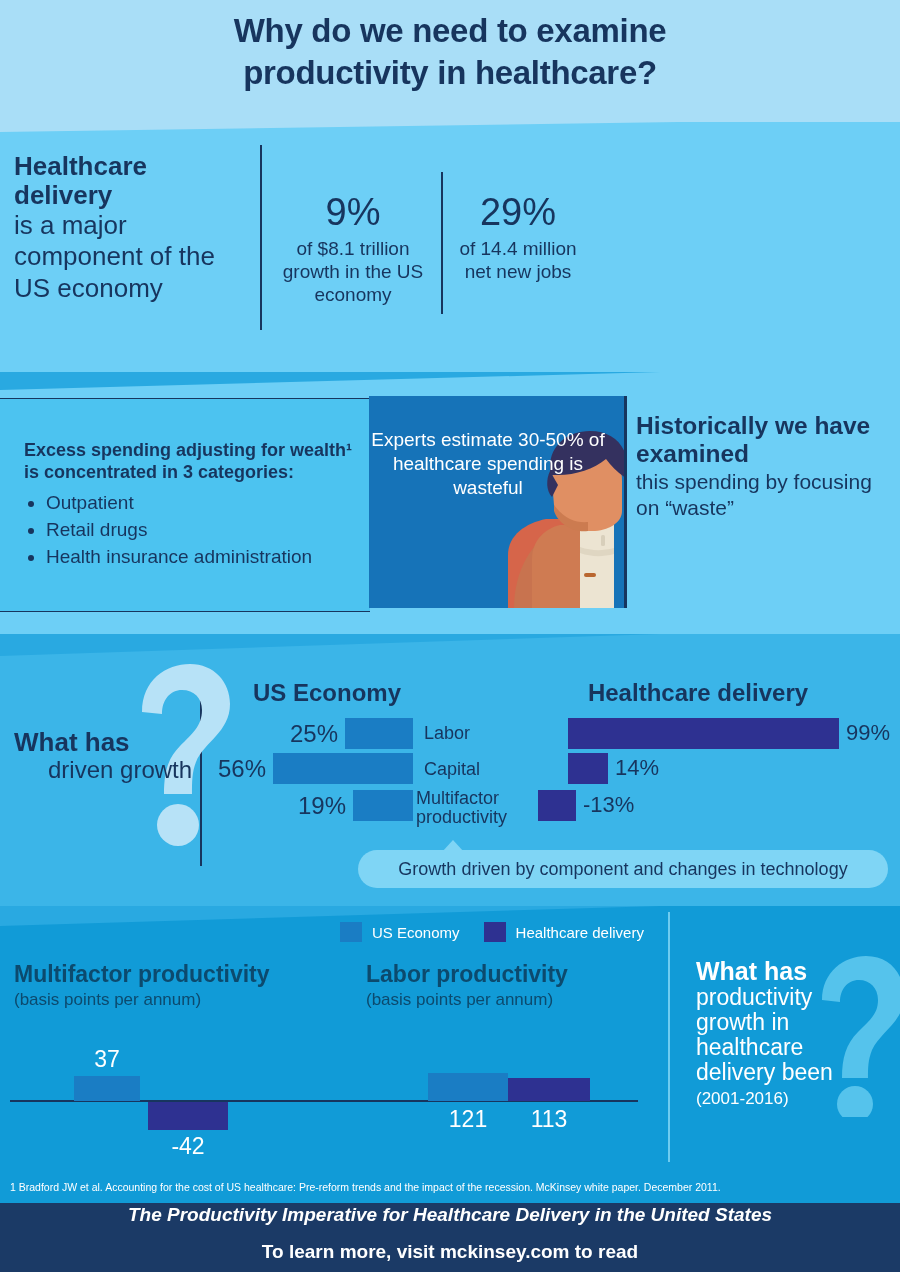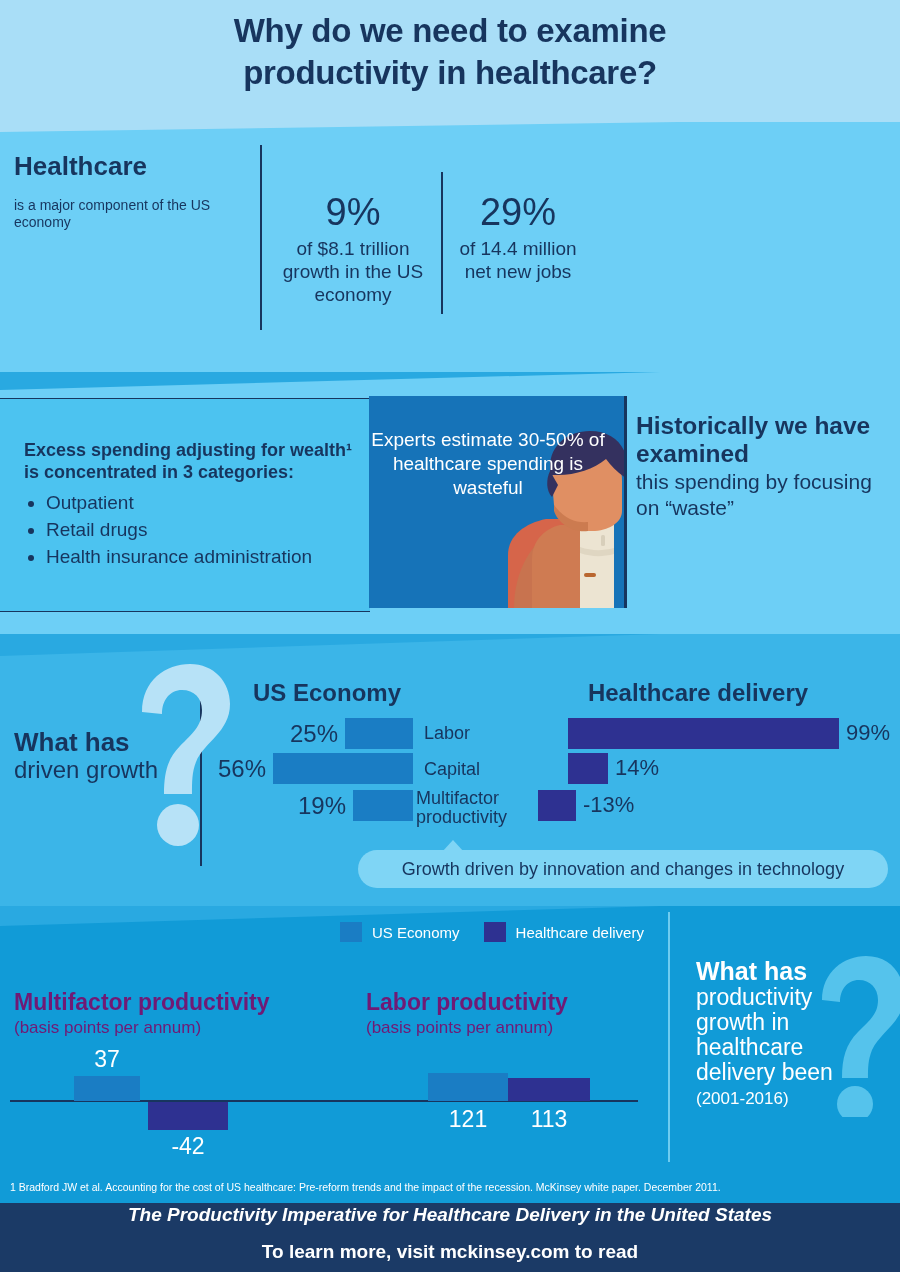--- a/index.html
+++ b/index.html
@@ -31,21 +31,21 @@
   #sec-economy{
     position:absolute;left:0;top:122px;width:900px;height:250px;
     background:#6dcff6;
     clip-path:polygon(0 10px, 678px 0, 690px 0, 900px 0, 900px 250px, 0 250px);
   }
   #econ-divider-1{position:absolute;left:260px;top:145px;width:2px;height:185px;background:#17355e;}
   #econ-divider-2{position:absolute;left:441px;top:172px;width:2px;height:142px;background:#17355e;}
 
   #econ-lead{position:absolute;left:14px;top:152px;width:244px;color:#17355e;}
   #econ-lead .b{font-size:26px;font-weight:bold;line-height:1.12;display:block;}
-  #econ-lead .n{font-size:14px;line-height:1.2;display:block;margin-top:16px;}
+  #econ-lead .n{font-size:26px;line-height:1.2;display:block;margin-top:0;}
 
   .stat{position:absolute;text-align:center;color:#17355e;}
   .stat .big{font-size:38px;line-height:1;display:block;margin-bottom:6px;}
   .stat .sub{font-size:19px;line-height:1.22;display:block;}
   #stat-9{left:270px;top:193px;width:166px;}
   #stat-29{left:452px;top:193px;width:132px;}
 
   #jobs-chart{position:absolute;left:592px;top:168px;width:300px;height:165px;}
   .hatch-bar{position:absolute;background:#9ec8e0;opacity:.55;}
   .hatch-bar::after{
@@ -87,21 +87,21 @@
 
   
   #sec-growth{
     position:absolute;left:0;top:634px;width:900px;height:272px;
     background:#3bb5e8;
     clip-path:polygon(0 22px, 660px 0, 672px 0, 900px 0, 900px 272px, 0 272px);
   }
   #q-mark-1{position:absolute;left:122px;top:660px;width:110px;height:190px;z-index:1;}
   #growth-q-text{position:absolute;left:14px;top:728px;width:180px;color:#17355e;z-index:2;}
   #growth-q-text .b{font-size:26px;font-weight:bold;line-height:1.1;display:block;}
-  #growth-q-text .n{font-size:24px;line-height:1.1;display:block;}
+  #growth-q-text .n{font-size:24px;line-height:1.1;display:block;margin-left:34px;}
   #growth-divider{position:absolute;left:200px;top:670px;width:2px;height:196px;background:#17355e;}
 
   #us-econ-title{position:absolute;left:222px;top:679px;width:210px;text-align:center;
     font-size:24px;font-weight:bold;color:#17355e;}
   #hc-del-title{position:absolute;left:528px;top:679px;width:340px;text-align:center;
     font-size:24px;font-weight:bold;color:#17355e;}
 
   .barrow{position:absolute;height:32px;}
   .bar-us{position:absolute;right:0;top:0;height:31px;background:#1a7dc4;}
   .bar-hc{position:absolute;left:0;top:0;height:31px;background:#2e3191;}
@@ -126,21 +126,21 @@
     position:absolute;left:0;top:906px;width:900px;height:271px;
     background:#119bd7;
     clip-path:polygon(0 20px, 660px 0, 672px 0, 900px 0, 900px 271px, 0 271px);
   }
   #legend{position:absolute;left:340px;top:921px;height:22px;display:flex;align-items:center;gap:10px;}
   .legend-sw{width:22px;height:20px;display:inline-block;}
   .legend-txt{font-size:15px;color:#ffffff;margin-right:14px;}
 
   #bottom-divider{position:absolute;left:668px;top:912px;width:2px;height:250px;background:#7fd5f5;opacity:.85;}
 
-  .chart-title{position:absolute;color:#701a75;margin-top:28px;}
+  .chart-title{position:absolute;color:#0c4a6e;}
   .chart-title .t{font-size:23px;font-weight:bold;display:block;line-height:1.1;}
   .chart-title .s{font-size:17px;display:block;margin-top:3px;}
 
   #mfp-title{left:14px;top:962px;width:320px;}
   #lab-title{left:366px;top:962px;width:300px;}
 
   #zero-axis{position:absolute;left:10px;top:1100px;width:628px;height:2px;background:#17355e;}
   .vbar{position:absolute;}
   .vlabel{position:absolute;font-size:23px;color:#ffffff;text-align:center;}
 
@@ -172,20 +172,21 @@
   <div id="sec-title"></div>
   <div id="title-text">
     <span>Why do we need to examine</span><br>
     <span>productivity in healthcare?</span>
   </div>
 
   <div id="sec-economy"></div>
 
   <div id="econ-lead">
     <span class="b">Healthcare</span>
+    <span class="b">delivery</span>
     <span class="n">is a major component of the US economy</span>
   </div>
 
   <div id="econ-divider-1"></div>
   <div id="econ-divider-2"></div>
 
   <div class="stat" id="stat-9">
     <span class="big">9%</span>
     <span class="sub">of $8.1 trillion growth in the US economy</span>
   </div>
@@ -271,21 +272,21 @@
   <div class="barrow" style="left:568px;top:753px;width:300px;">
     <div class="bar-hc" style="width:40px;"></div>
     <span class="val-hc" style="left:40px;">14%</span>
   </div>
   <div class="barrow" style="left:538px;top:790px;width:300px;">
     <div class="bar-hc" style="width:38px;"></div>
     <span class="val-hc" style="left:38px;">-13%</span>
   </div>
 
   <div id="callout-tail"></div>
-  <div id="callout">Growth driven by innovation and changes in technology</div>
+  <div id="callout">Growth driven by component and changes in technology</div>
 
   <div id="sec-bottom"></div>
 
   <div id="legend">
     <span class="legend-sw" style="background:#1a7dc4;"></span>
     <span class="legend-txt">US Economy</span>
     <span class="legend-sw" style="background:#2e3191;"></span>
     <span class="legend-txt">Healthcare delivery</span>
   </div>
 

